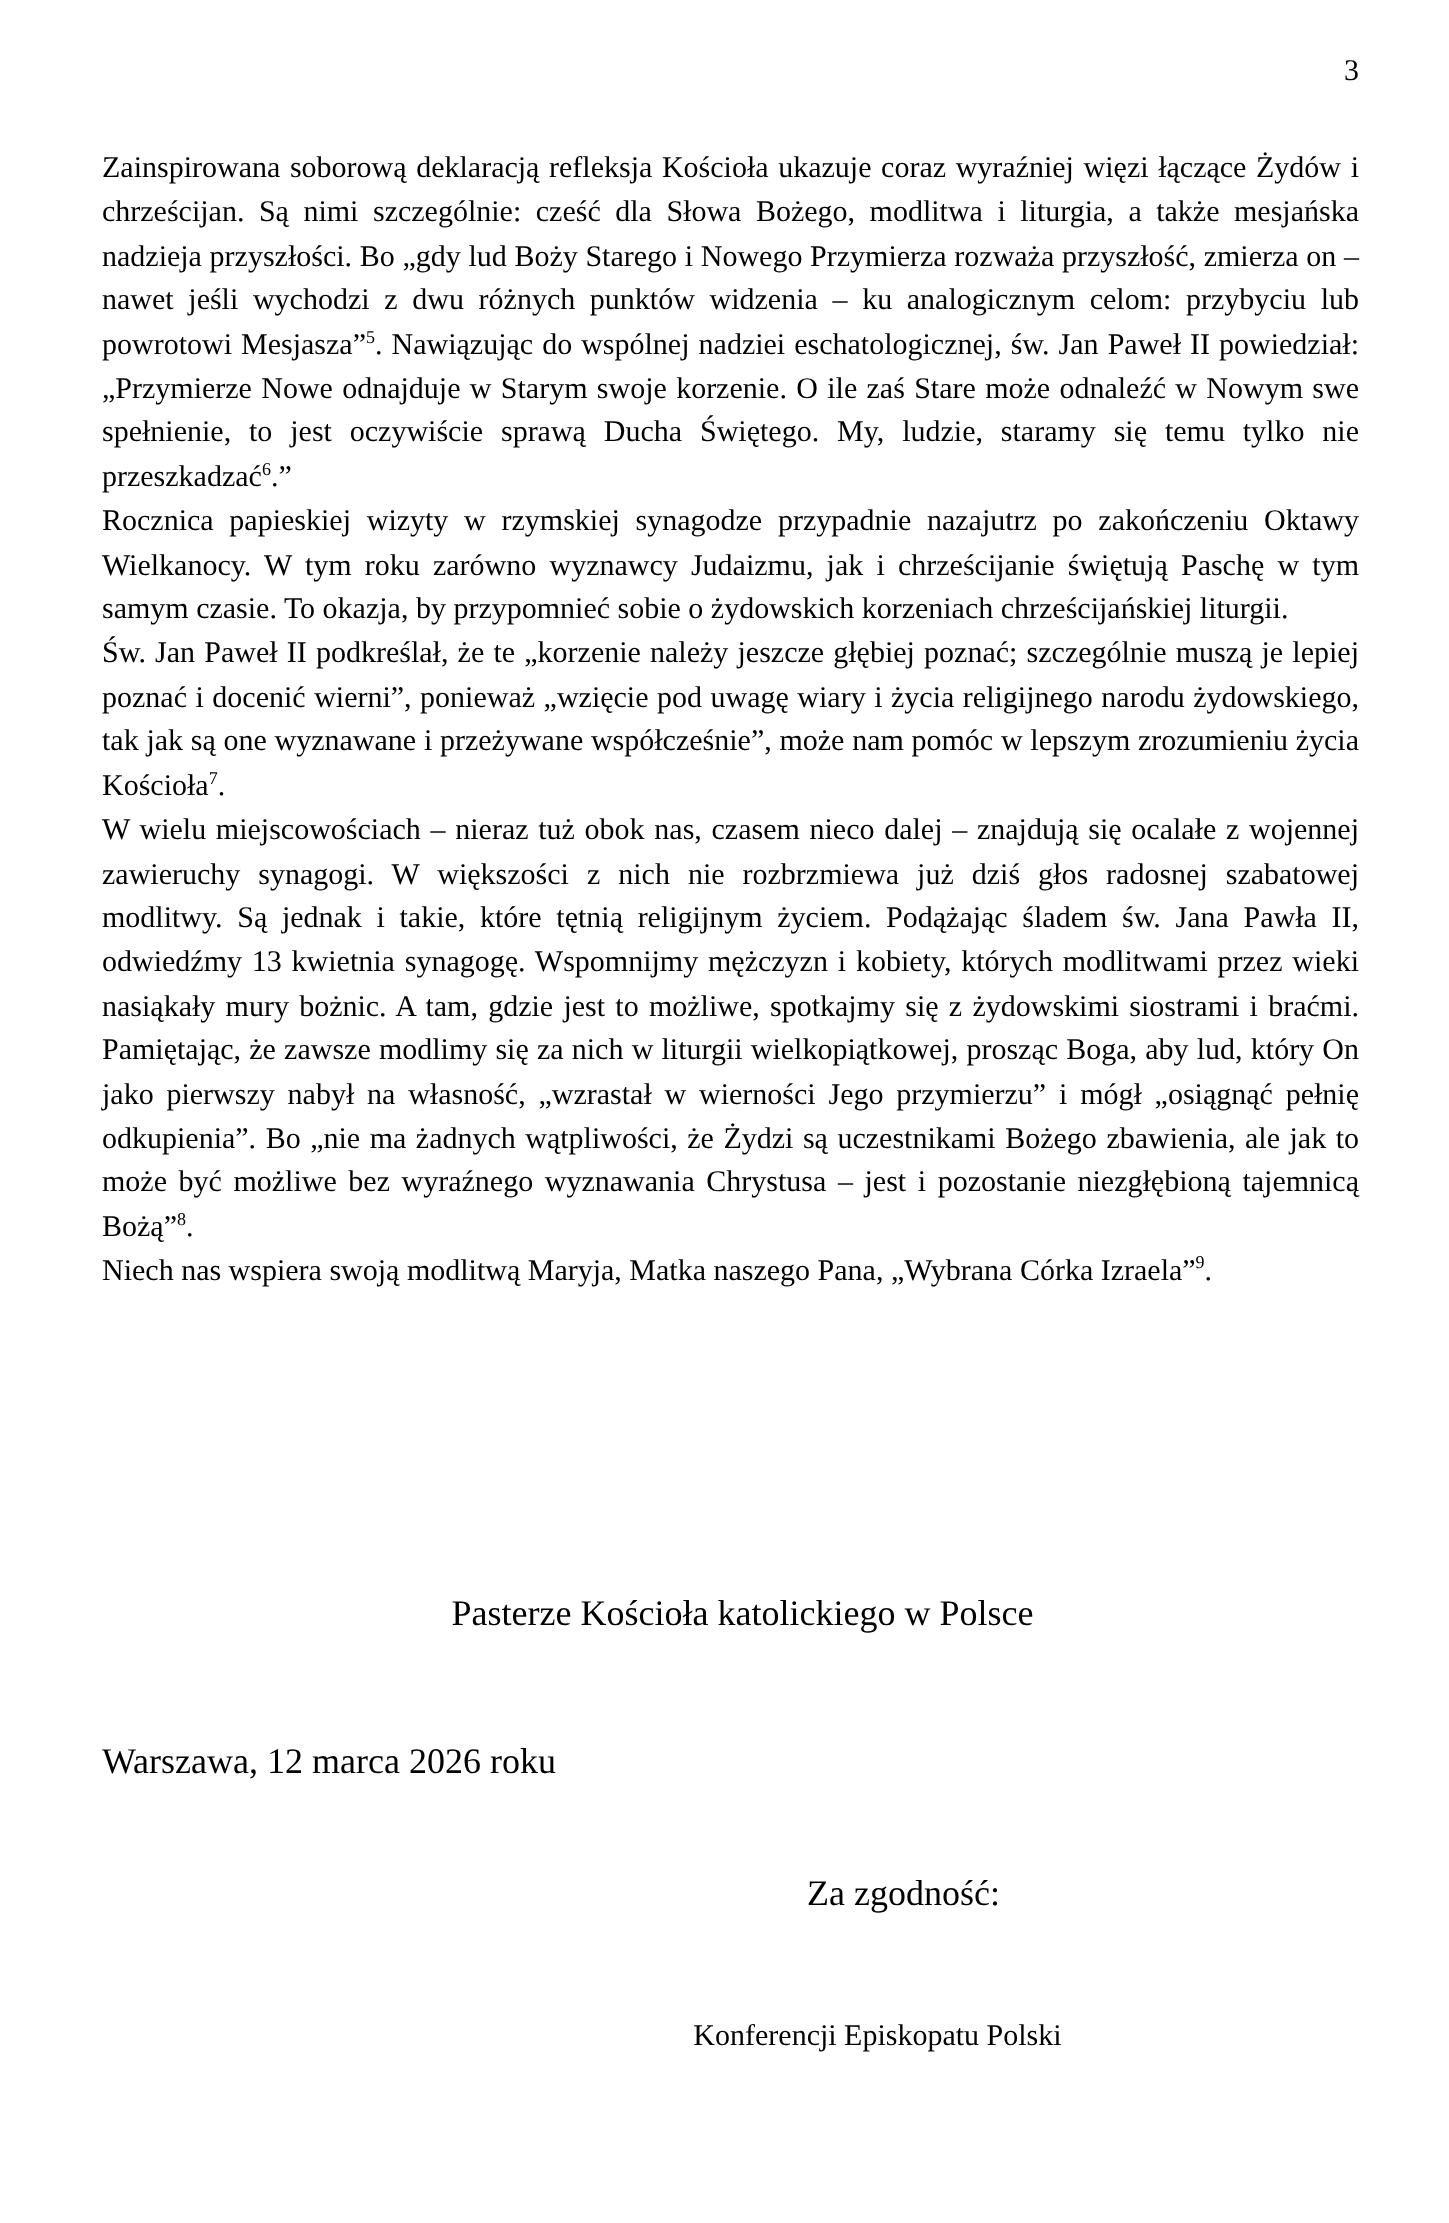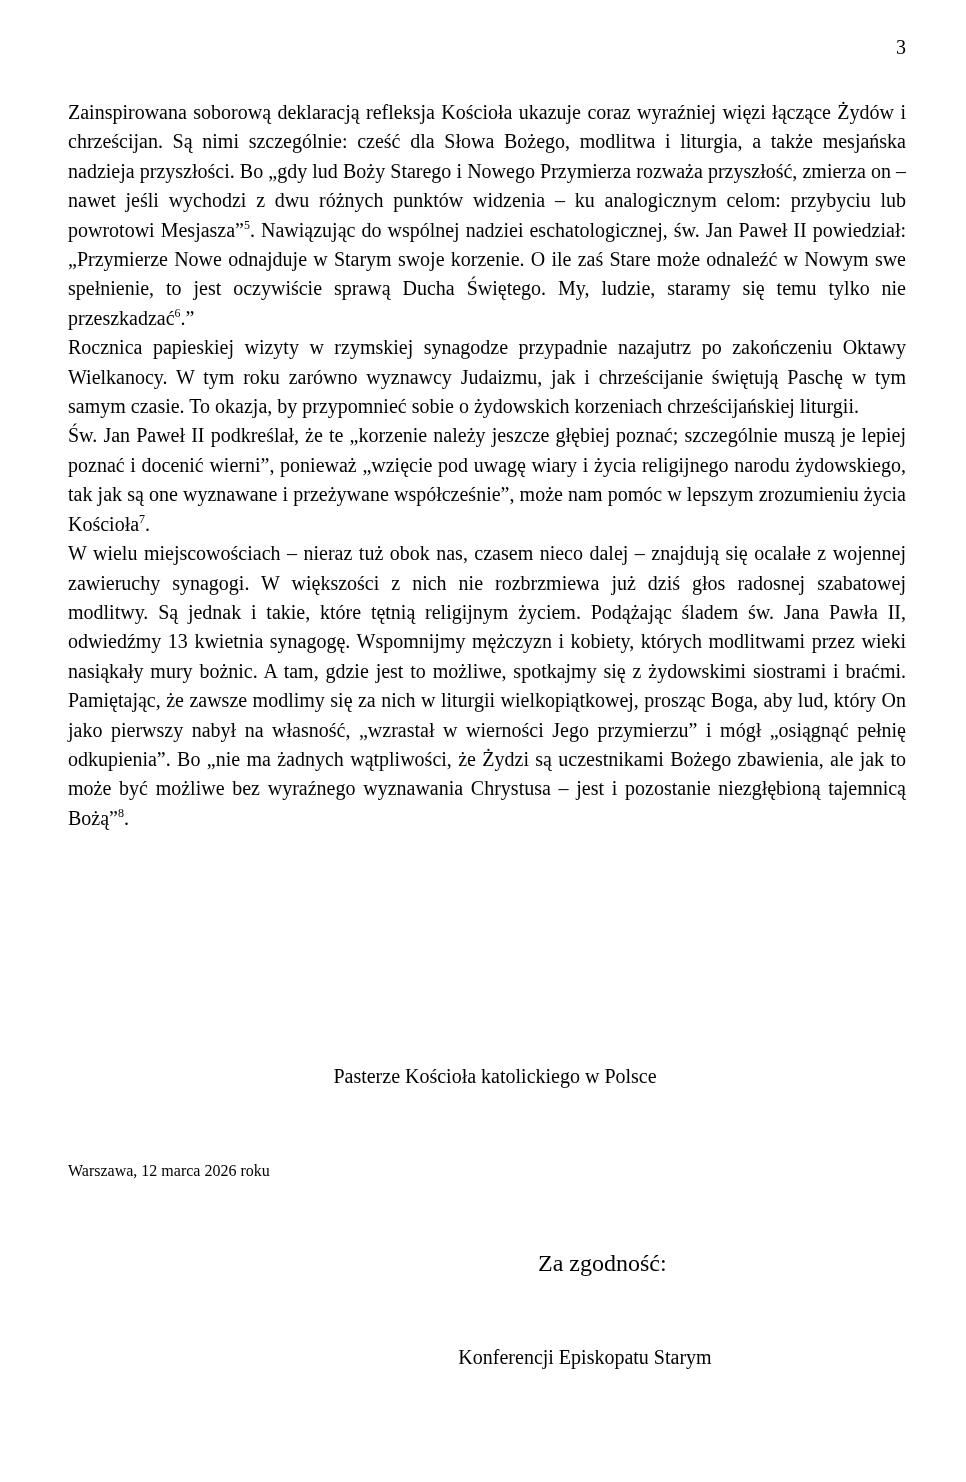--- a/index.html
+++ b/index.html
@@ -4,46 +4,47 @@
 <style>
   html, body { margin: 0; padding: 0; background: #ffffff; }
   body { width: 966px; height: 1482px; position: relative; overflow: hidden;
          font-family: "Liberation Serif", "DejaVu Serif", serif; color: #000; }
   .page-number { position: absolute; top: 36px; right: 60px; font-size: 20px; }
   .body-text { position: absolute; left: 68px; width: 838px; top: 98px; }
   .para { font-size: 20px; line-height: 29.4px; text-align: justify; margin: 0; }
   .para + .para { }
   sup { font-size: 12px; line-height: 0; vertical-align: super; }
   .signatories { position: absolute; left: 68px; width: 854px; top: 1061px;
-                 text-align: center; font-size: 20px; line-height: 30px; }
-  .place-date { position: absolute; left: 68px; top: 1162px; font-size: 16px; }
+                 text-align: center; font-size: 24px; line-height: 30px; }
+  .place-date { position: absolute; left: 68px; top: 1162px; font-size: 24px; }
   .conformity { position: absolute; left: 538px; top: 1250px; font-size: 24px; }
   .signature { position: absolute; left: 430px; width: 310px; top: 1342px;
                text-align: center; font-size: 20px; line-height: 31px; }
   .cross { font-size: 15px; margin-right: 4px; }
 </style>
 </head>
 <body>
 
 <div class="page-number">3</div>
 
 <div class="body-text">
   <p class="para"><span>Zainspirowana soborową deklaracją refleksja Kościoła ukazuje coraz wyraźniej więzi łączące Żydów i chrześcijan.  Są nimi szczególnie: cześć dla Słowa Bożego, modlitwa i liturgia, a także mesjańska nadzieja przyszłości. Bo „gdy lud Boży Starego i Nowego Przymierza rozważa przyszłość, zmierza on – nawet jeśli wychodzi z dwu różnych punktów widzenia – ku analogicznym celom: przybyciu lub powrotowi Mesjasza”</span><sup>5</sup><span>. Nawiązując do wspólnej nadziei eschatologicznej, św. Jan Paweł II powiedział: „Przymierze Nowe odnajduje w Starym swoje korzenie. O ile zaś Stare może odnaleźć w Nowym swe spełnienie, to jest oczywiście sprawą Ducha Świętego. My, ludzie, staramy się temu tylko nie przeszkadzać</span><sup>6</sup><span>.”</span></p>
 
   <p class="para"><span>Rocznica papieskiej wizyty w rzymskiej synagodze przypadnie nazajutrz po zakończeniu Oktawy Wielkanocy. W tym roku zarówno wyznawcy Judaizmu,  jak i chrześcijanie świętują Paschę w tym samym czasie. To okazja, by przypomnieć sobie o żydowskich korzeniach chrześcijańskiej liturgii.</span></p>
 
   <p class="para"><span>Św. Jan Paweł II podkreślał, że te „korzenie należy jeszcze głębiej poznać; szczególnie muszą je lepiej poznać i docenić wierni”, ponieważ „wzięcie pod uwagę wiary i życia religijnego narodu żydowskiego, tak jak są one wyznawane i przeżywane współcześnie”, może nam pomóc w lepszym zrozumieniu życia Kościoła</span><sup>7</sup><span>.</span></p>
 
   <p class="para"><span>W wielu miejscowościach – nieraz tuż obok nas, czasem nieco dalej – znajdują się ocalałe z wojennej zawieruchy synagogi. W większości z nich nie rozbrzmiewa już dziś głos radosnej szabatowej modlitwy. Są jednak i takie, które tętnią religijnym życiem. Podążając śladem św. Jana Pawła II, odwiedźmy 13 kwietnia synagogę. Wspomnijmy mężczyzn i kobiety, których modlitwami przez wieki nasiąkały mury bożnic. A tam, gdzie jest to możliwe, spotkajmy się z żydowskimi siostrami i braćmi. Pamiętając, że zawsze modlimy się za nich w liturgii wielkopiątkowej, prosząc Boga, aby lud, który On jako pierwszy nabył na własność, „wzrastał w wierności Jego przymierzu” i mógł „osiągnąć pełnię odkupienia”. Bo „nie ma żadnych wątpliwości, że Żydzi są uczestnikami Bożego zbawienia, ale jak to może być możliwe bez wyraźnego wyznawania Chrystusa – jest i pozostanie niezgłębioną tajemnicą Bożą”</span><sup>8</sup><span>.</span></p>
 
+  <p class="para"><span>Niech nas wspiera swoją modlitwą Maryja, Matka naszego Pana, „Wybrana Córka Izraela”</span><sup>9</sup><span>.</span></p>
 </div>
 
 <div class="signatories">
   <div>Pasterze Kościoła katolickiego w Polsce</div>
 </div>
 
 <div class="place-date">Warszawa, 12 marca 2026 roku</div>
 
 <div class="conformity">Za zgodność:</div>
 
 <div class="signature">
-  <div>Konferencji Episkopatu Starym</div>
+  <div>Konferencji Episkopatu Polski</div>
 </div>
 
 </body></html>

